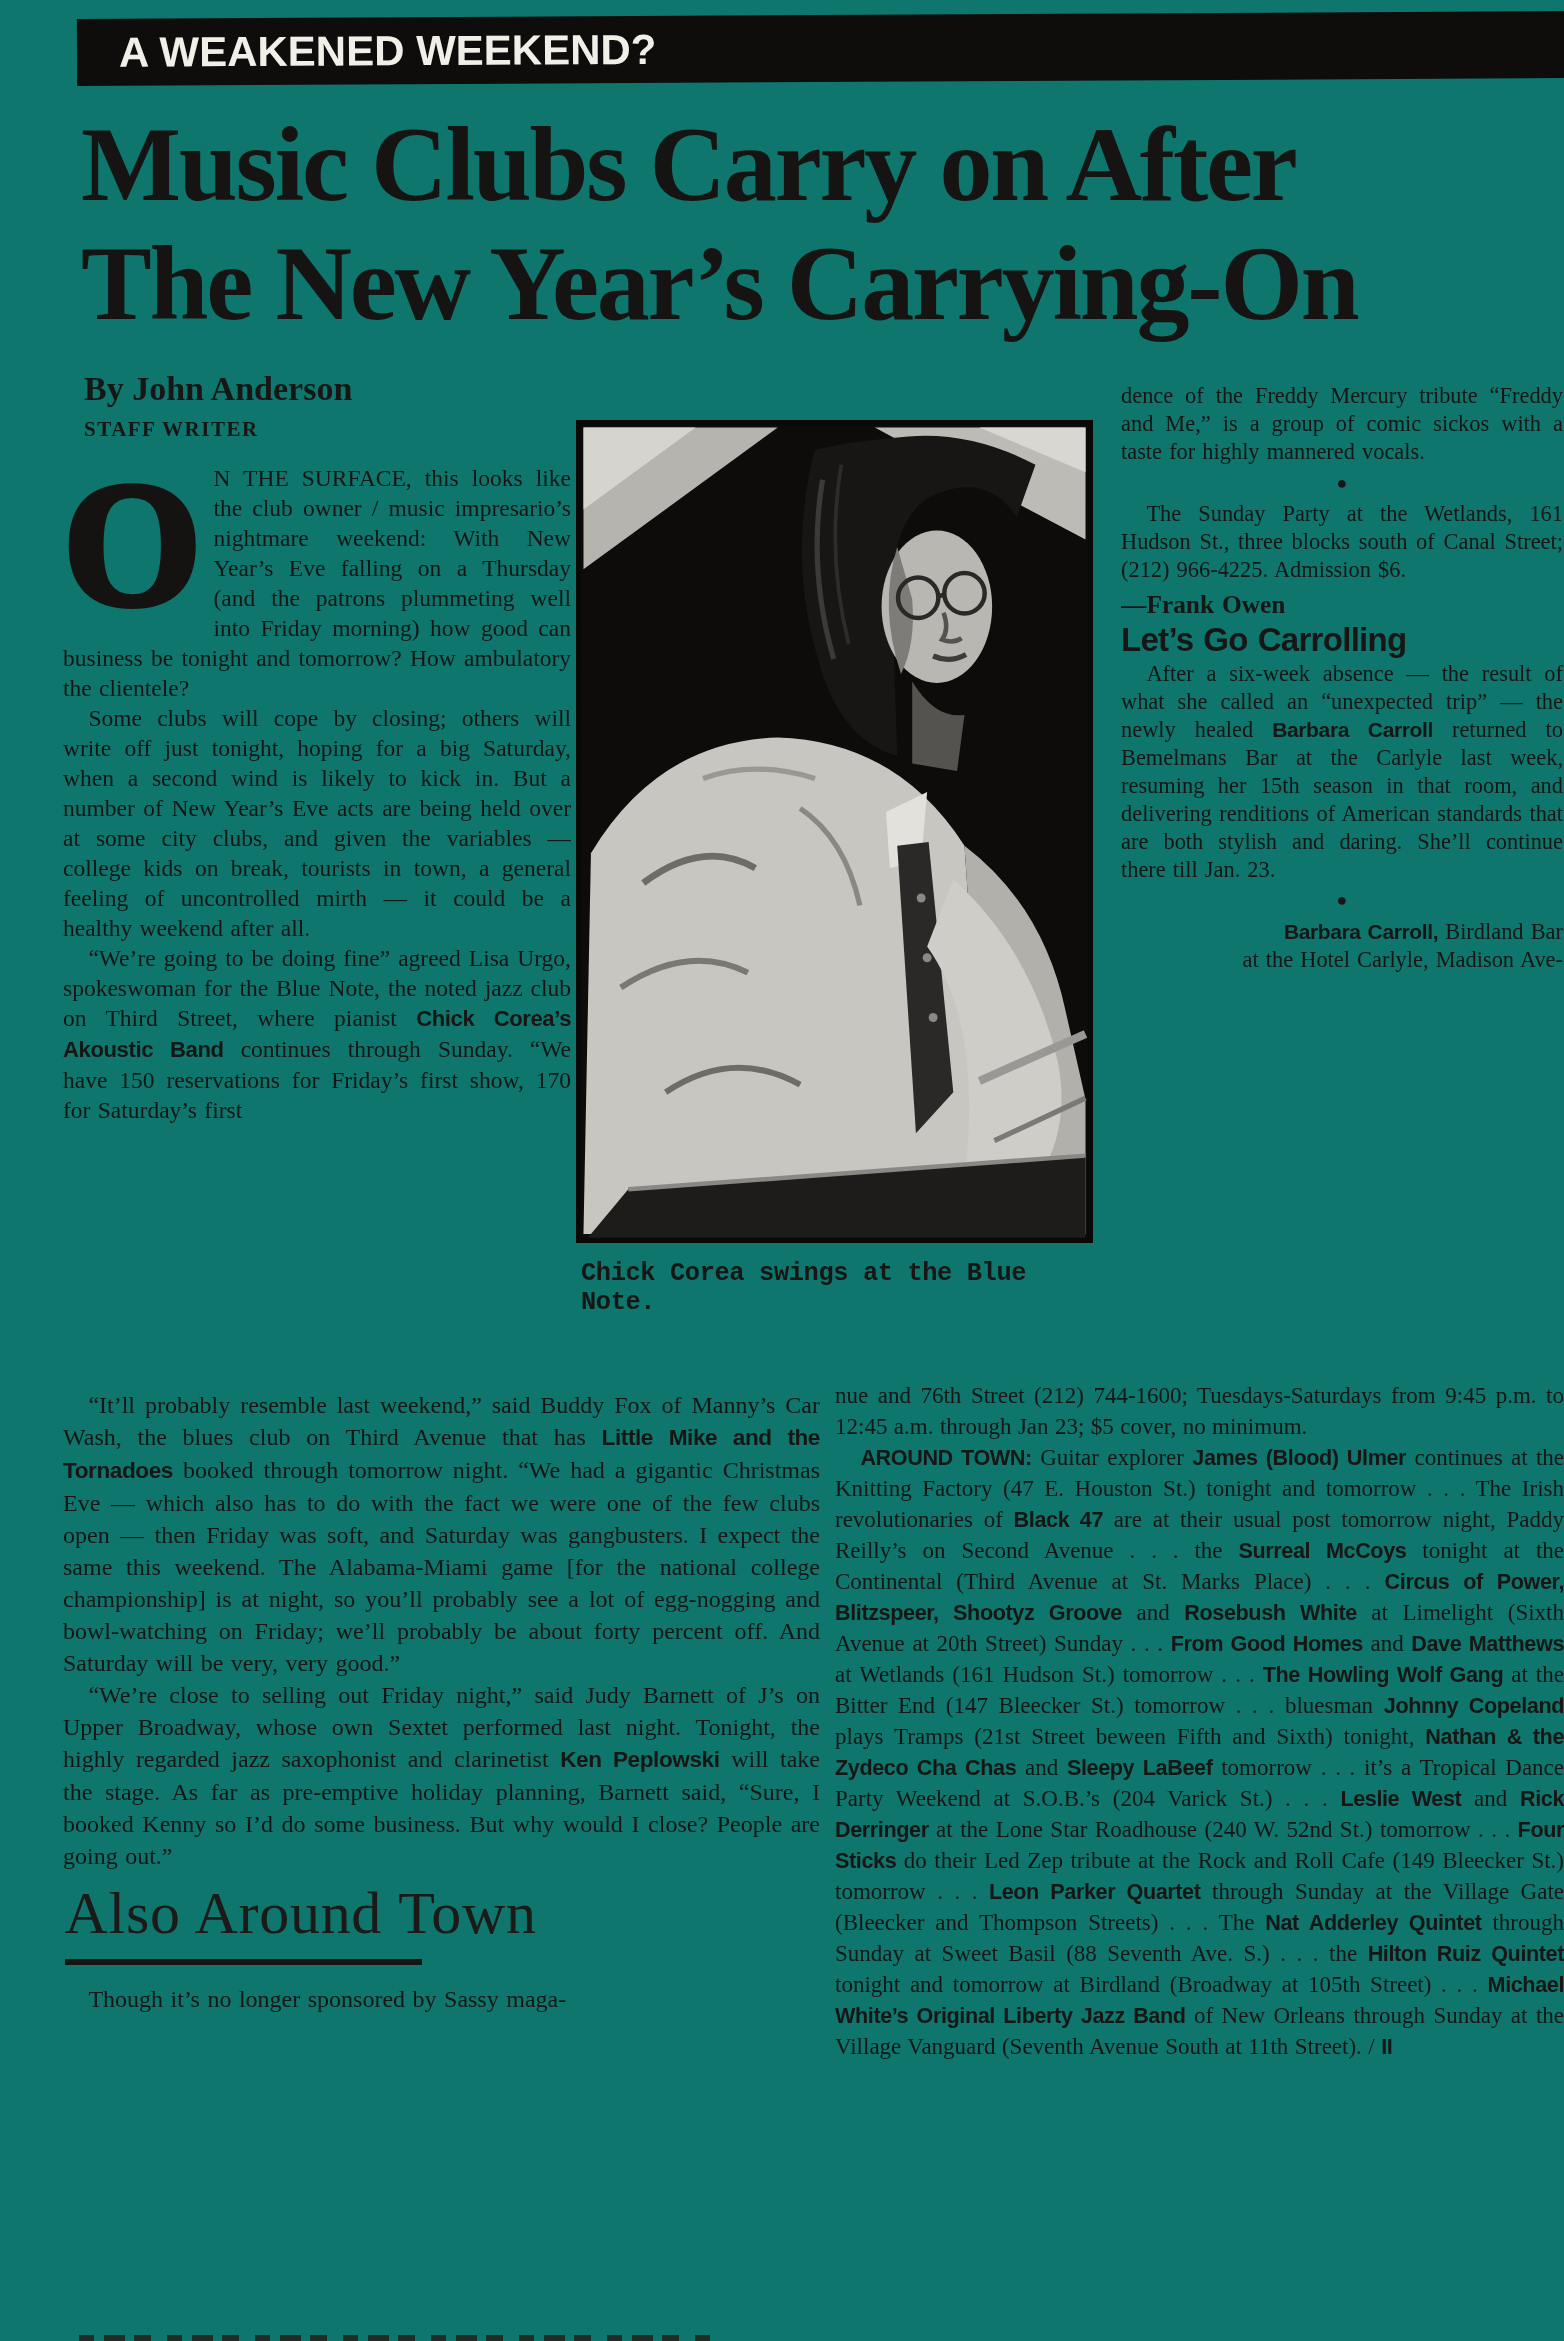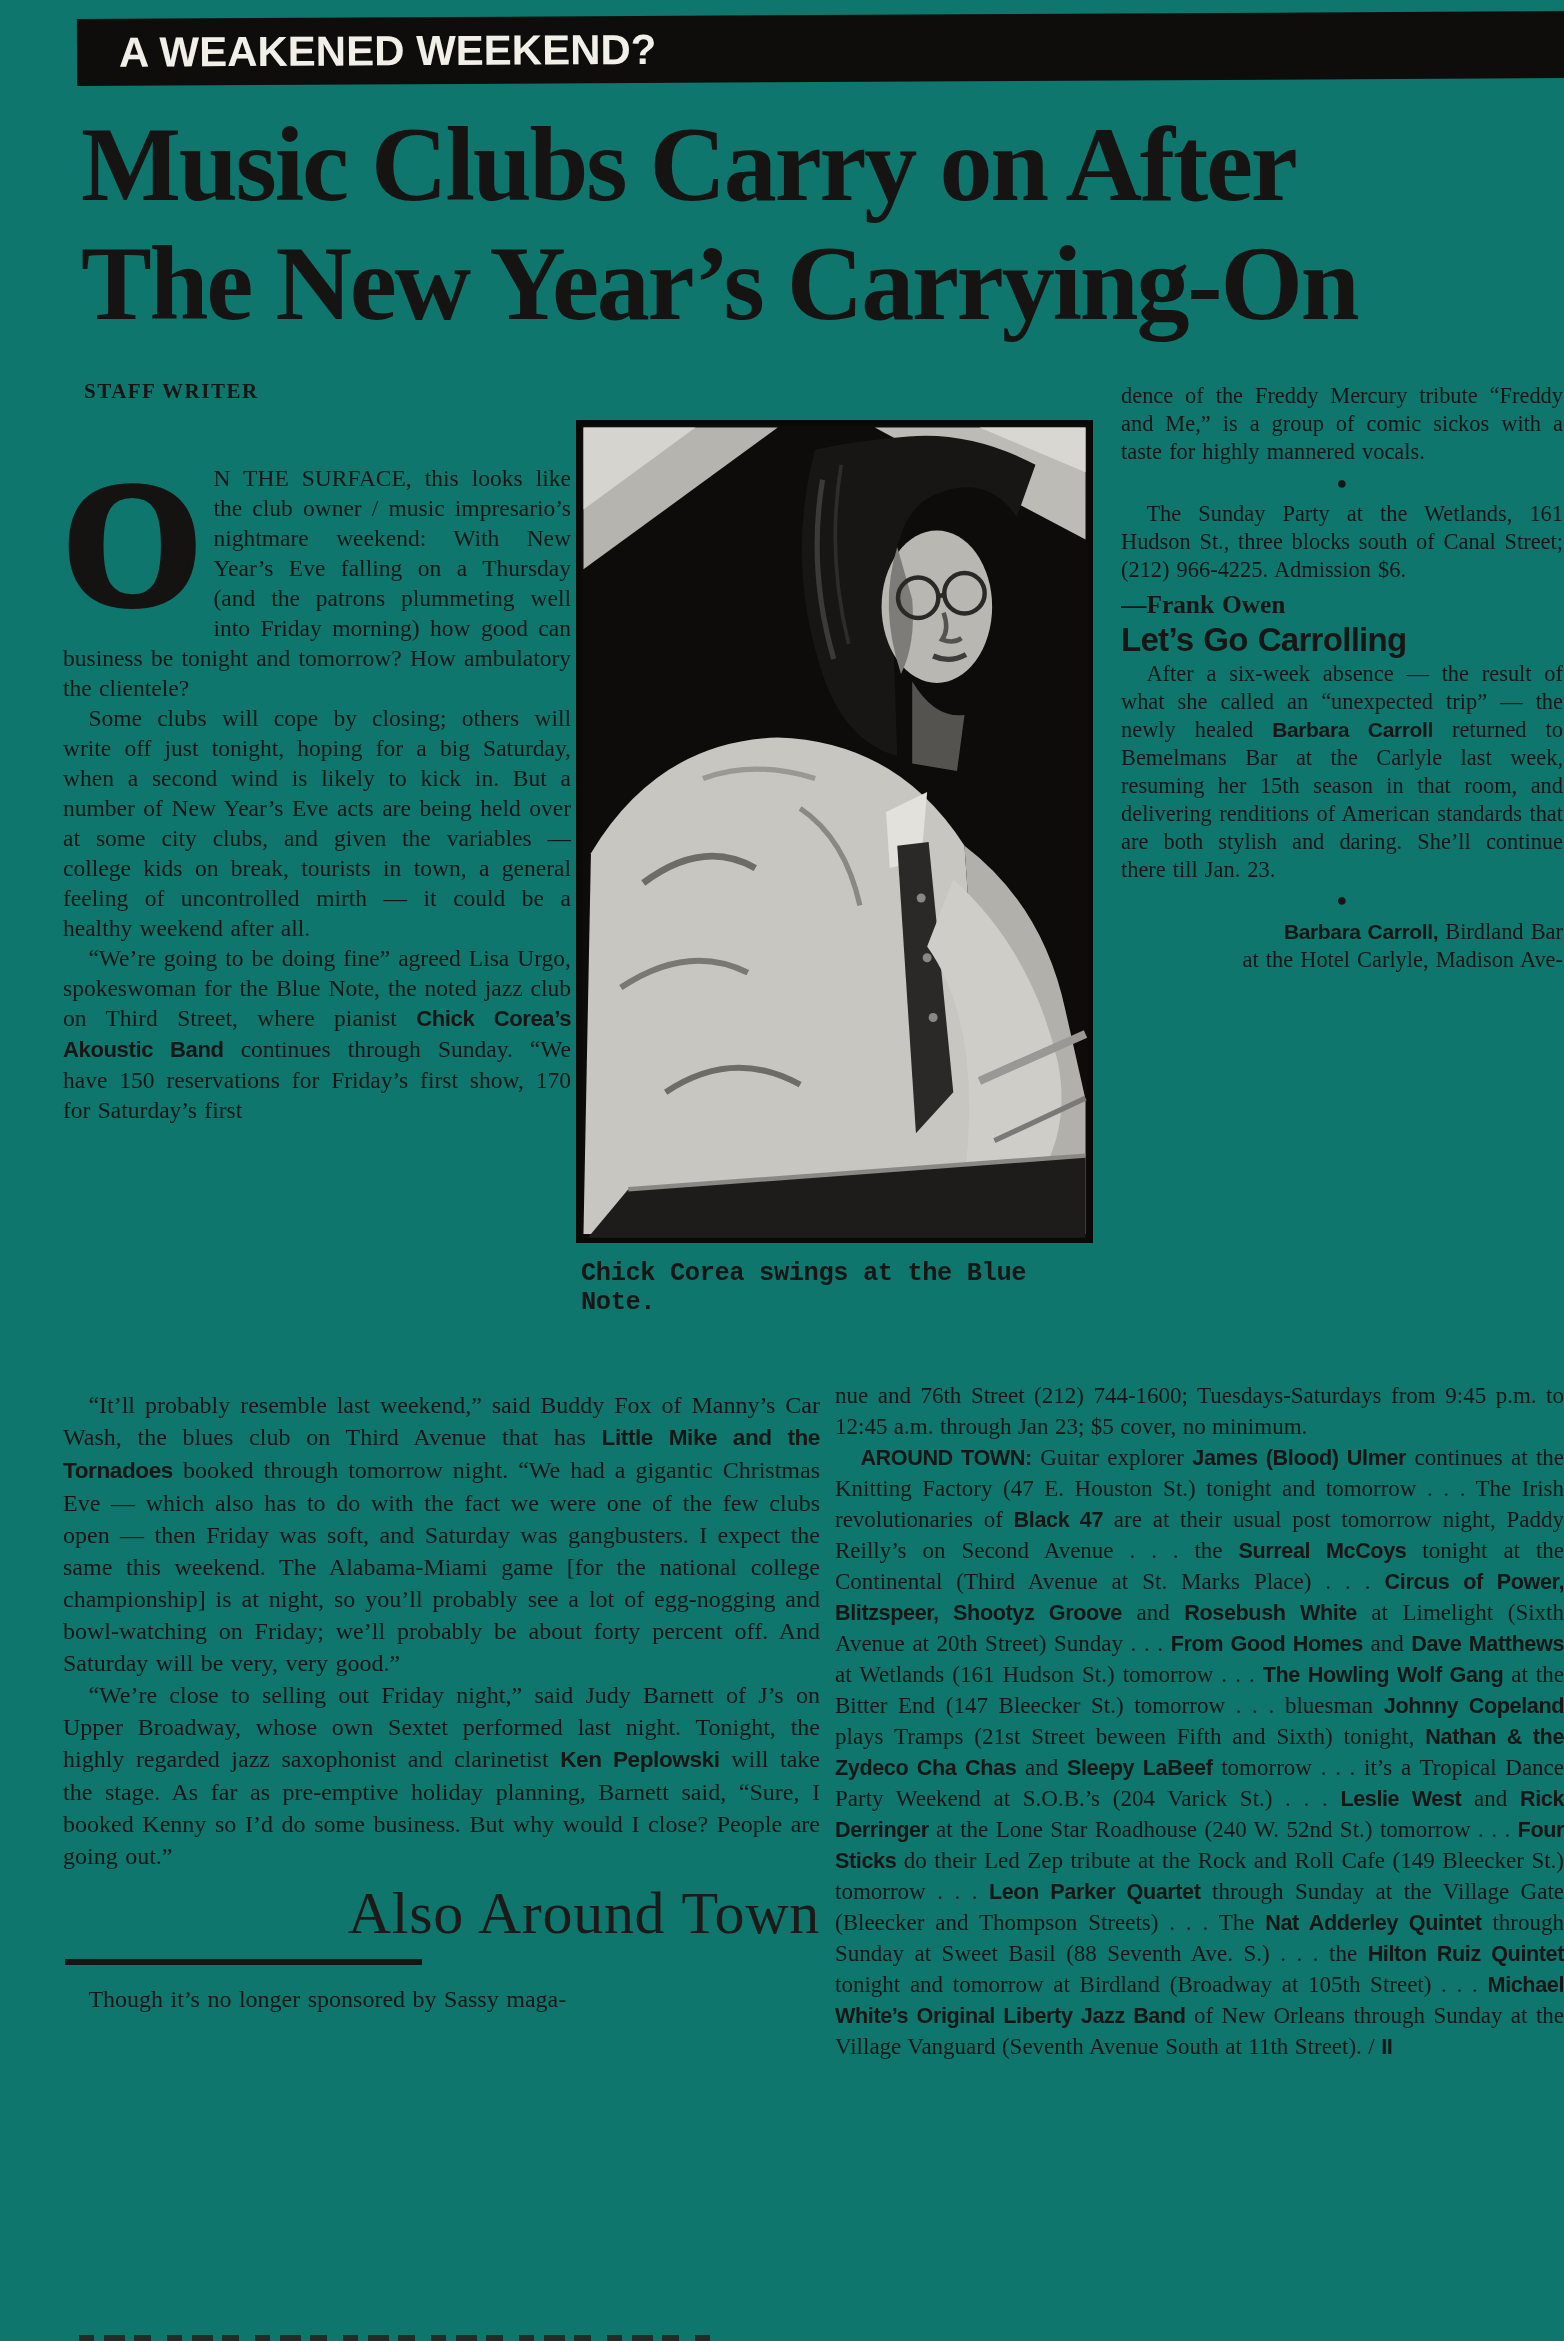--- a/index.html
+++ b/index.html
@@ -54,21 +54,21 @@
   .bullet-row{text-align:center; font-size:18px; line-height:25.4px; margin:4.5px 0;}
   .credit{text-align:left; font-weight:700; font-size:25.4px; margin:6px 0 5px 0;}
   .sans-head{
     font-family:"Liberation Sans","DejaVu Sans",sans-serif;
     font-weight:700; font-size:33px; letter-spacing:-0.7px;
     margin:7.5px 0 6px 0; text-align:left;
   }
   .lead-line{text-align:right;}
   
   .section-heading{
-    font-weight:400; font-size:60px; letter-spacing:0.7px; text-align:right;
+    font-weight:400; font-size:60px; letter-spacing:0.7px; text-align:left;
     margin:25.4px 0 0 1.5px; color:#1b1a18;
   }
   .section-rule{width:357px; height:5.2px; background:#161514; margin:30px 0 0 1.5px;}
   .sub-heading{
     font-family:"Liberation Sans","DejaVu Sans",sans-serif;
     font-weight:700; font-size:34px; letter-spacing:-0.7px;
     margin:39px 0 0 1.5px; text-align:left;
   }
   .col-left-wide .last-para{margin-top:18px;}
   .cut-smudge{
@@ -95,20 +95,21 @@
   <div class="banner">
     <span class="banner-text">A WEAKENED WEEKEND?</span>
   </div>
 
   <div class="headline">
     <div>Music Clubs Carry on After</div>
     <div>The New Year’s Carrying-On</div>
   </div>
 
   <div class="byline">
+    <div class="byline-author">By John Anderson</div>
     <div class="byline-role">STAFF WRITER</div>
   </div>
 
   <div class="col col-left-narrow">
     <p><span class="dropcap">O</span><span><span>N THE SURFACE, this looks like the club owner / music impresario’s nightmare weekend: With New Year’s Eve falling on a Thursday (and the patrons plummeting well into Friday morning) how good can business be tonight and tomorrow? How ambulatory the clientele?</span></span></p>
     <p class="indent"><span>Some clubs will cope by closing; others will write off just tonight, hoping for a big Saturday, when a second wind is likely to kick in. But a number of New Year’s Eve acts are being held over at some city clubs, and given the variables — college kids on break, tourists in town, a general feeling of uncontrolled mirth — it could be a healthy weekend after all.</span></p>
     <p class="indent"><span>“We’re going to be doing fine” agreed Lisa Urgo, spokeswoman for the Blue Note, the noted jazz club on Third Street, where pianist </span><span class="seg-b">Chick Corea’s Akoustic Band</span><span> continues through Sunday. “We have 150 reservations for Friday’s first show, 170 for Saturday’s first</span></p>
   </div>
 
   <figure class="photo-fig" style="margin:0">

